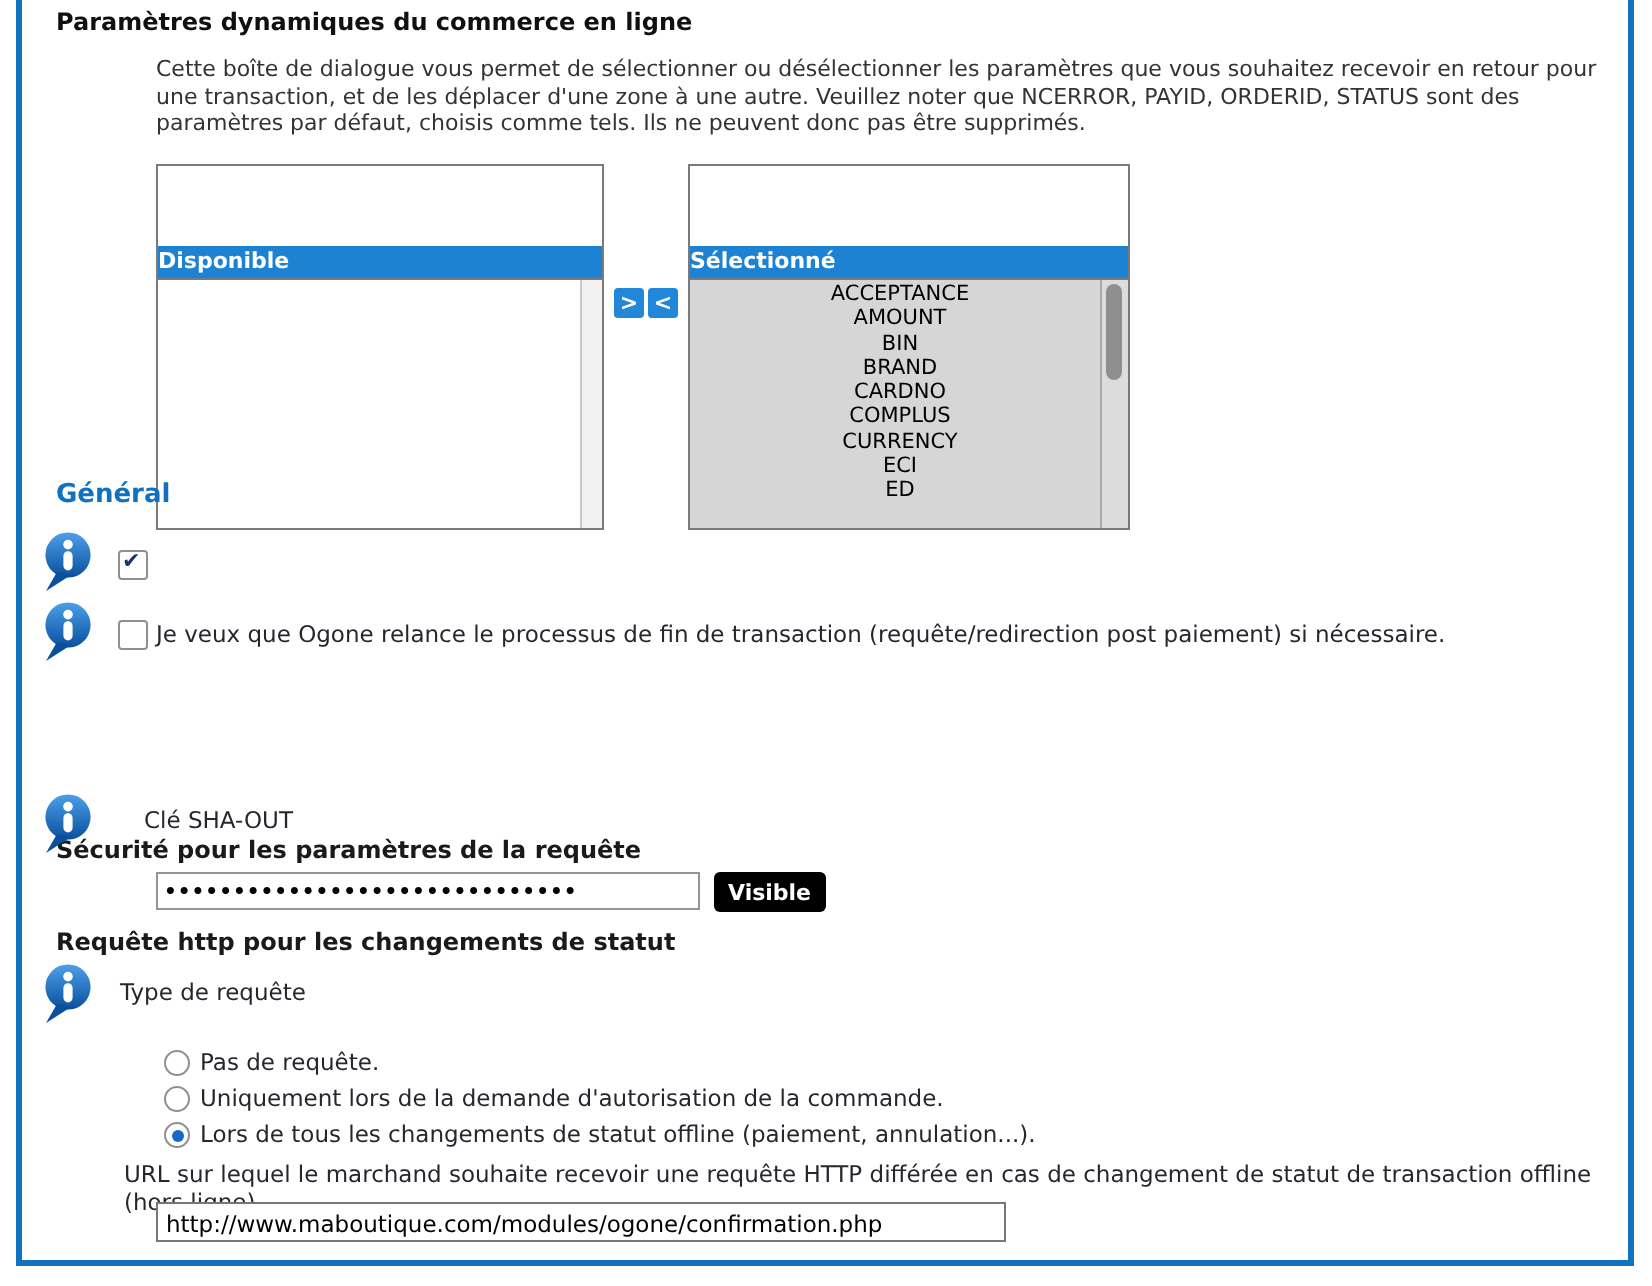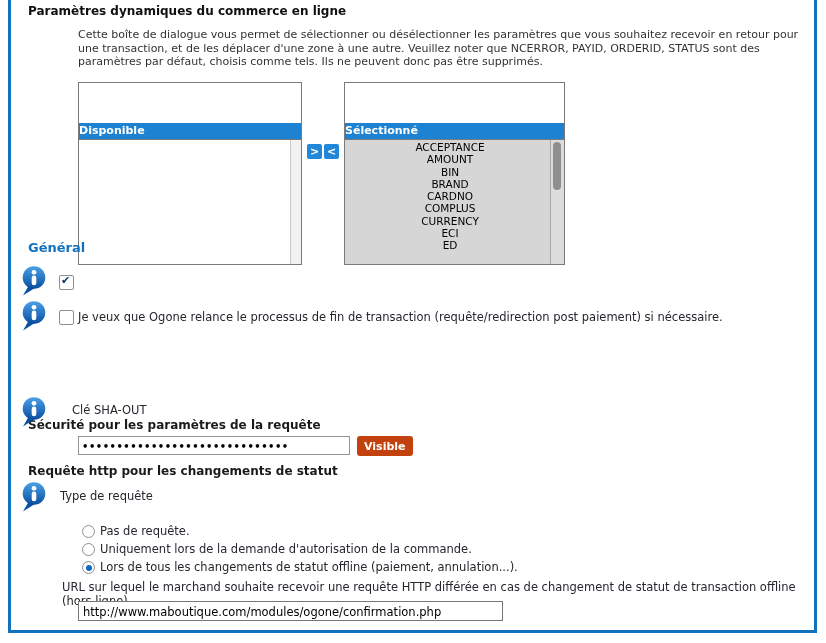--- a/index.html
+++ b/index.html
@@ -42,21 +42,21 @@
   .cb.on::after{content:"\2714";position:absolute;left:1px;top:-2px;font-size:11px;color:#15366b;font-weight:bold;}
   .cb{position:absolute;}
   .radio{position:absolute;width:11px;height:11px;border:1px solid #8f8f8f;border-radius:50%;background:#fff;}
   .radio.on::after{content:"";position:absolute;left:2.5px;top:2.5px;width:6px;height:6px;
                    background:#1668c6;border-radius:50%;}
 
   input{box-sizing:border-box;font-family:"DejaVu Sans","Liberation Sans",sans-serif;color:#000;}
   .pwd{border:1px solid #949494;font-size:10px;letter-spacing:0.5px;padding:2px 0 0 3px;font-weight:bold;}
   .url{border:1px solid #777;font-size:11.5px;padding:1px 0 0 4px;}
 
-  .btn-visible{position:absolute;background:#c2410c;color:#fff;border:none;border-radius:3px;
+  .btn-visible{position:absolute;background:#000000;color:#fff;border:none;border-radius:3px;
         font-size:11px;font-weight:bold;padding:0 7px;height:20px;cursor:pointer;
         font-family:"DejaVu Sans",sans-serif;}
 </style>
 </head>
 <body>
 
 <div class="page">
 
   <svg width="0" height="0" style="position:absolute">
     <defs>

